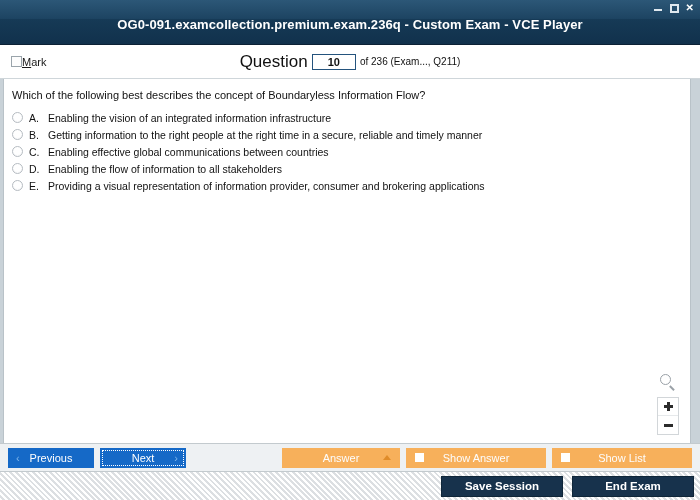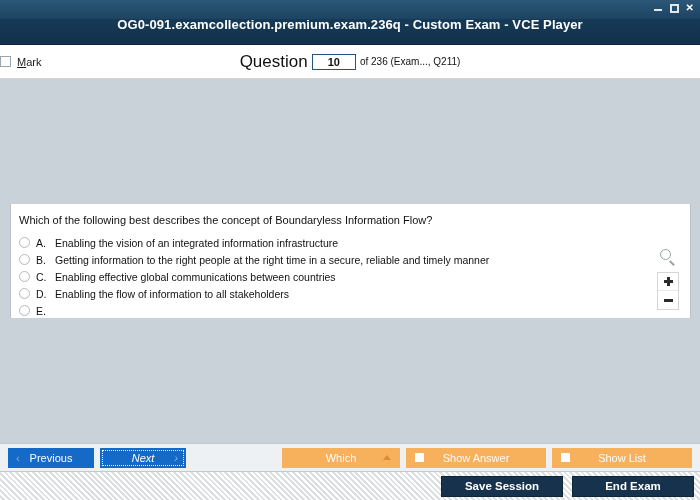--- a/index.html
+++ b/index.html
@@ -63,22 +63,22 @@
   .qheader {
     flex: 0 0 34px;
     background: #ffffff;
     border-bottom: 1px solid #cfd6da;
     position: relative;
     display: flex;
     align-items: center;
   }
   .mark-wrap {
     position: absolute;
-    left: 0;
-    display: flex; align-items: center; gap: 6px;
+    left: 11px;
+    display: flex; align-items: center; 
   }
   .mark-box {
     width: 11px; height: 11px;
     border: 1px solid #9aa4ab;
     background: #fdfdfd;
   }
   .mark-label {
     font-size: 11px; color: #1a1a1a;
   }
   .mark-label u { text-decoration: underline; }
@@ -100,23 +100,22 @@
     line-height: 14px;
     color: #111;
   }
   .q-rest { font-size: 10px; color: #111; }
 
   
   .content-outer {
     flex: 1 1 auto;
     position: relative;
     background: #c9d2d8;
-    padding: 0 9px 0 10px;
+    padding: 0 9px 0 3px;
     display: flex;
-    align-items: center;
   }
   .content {
     flex: 1 1 auto;
     background: #ffffff;
     border-left: 1px solid #b9c2c8;
     border-right: 1px solid #b9c2c8;
     position: relative;
     padding: 9px 10px 0 8px;
     overflow: hidden;
   }
@@ -204,21 +203,21 @@
     background: #1569c7;
     color: #ffffff;
     font-size: 11px;
     height: 20px;
     min-width: 86px;
     display: flex; align-items: center; justify-content: center;
     position: relative;
     border: none;
     padding: 0 6px;
   }
-  .btn-blue.focused { outline: 1px dotted #ffffff; outline-offset: -3px; font-style: italic; }
+  .btn-blue.focused { outline: 1px dotted #ffffff; outline-offset: -3px; }
   .btn-blue .chev {
     color: #7fb5ea;
     font-size: 11px;
     position: absolute;
   }
   .btn-blue .chev.left { left: 8px; }
   .btn-blue .chev.right { right: 8px; }
 
   .right-group {
     position: absolute;
@@ -329,20 +328,21 @@
           <span>Enabling effective global communications between countries</span>
         </div>
         <div class="option">
           <span class="radio"></span>
           <span class="opt-letter">D.</span>
           <span>Enabling the flow of information to all stakeholders</span>
         </div>
         <div class="option">
           <span class="radio"></span>
           <span class="opt-letter">E.</span>
+          <span>Providing a visual representation of information provider, consumer and brokering applications</span>
         </div>
       </div>
 
       <div class="zoomtools">
         <div class="magnifier">
           <span class="glass"></span>
           <span class="handle"></span>
         </div>
         <div class="zoombtns">
           <div class="zoombtn plus">
@@ -362,21 +362,21 @@
       <span class="chev left">‹</span>
       <span>Previous</span>
     </div>
     <div class="btn-blue focused">
       <span>Next</span>
       <span class="chev right">›</span>
     </div>
 
     <div class="right-group">
       <div class="btn-orange btn-review">
-        <span>Which</span>
+        <span>Answer</span>
         <span class="caret"></span>
       </div>
       <div class="btn-orange btn-showanswer">
         <span class="chk"></span>
         <span>Show Answer</span>
       </div>
       <div class="btn-orange btn-showlist">
         <span class="chk"></span>
         <span>Show List</span>
       </div>

